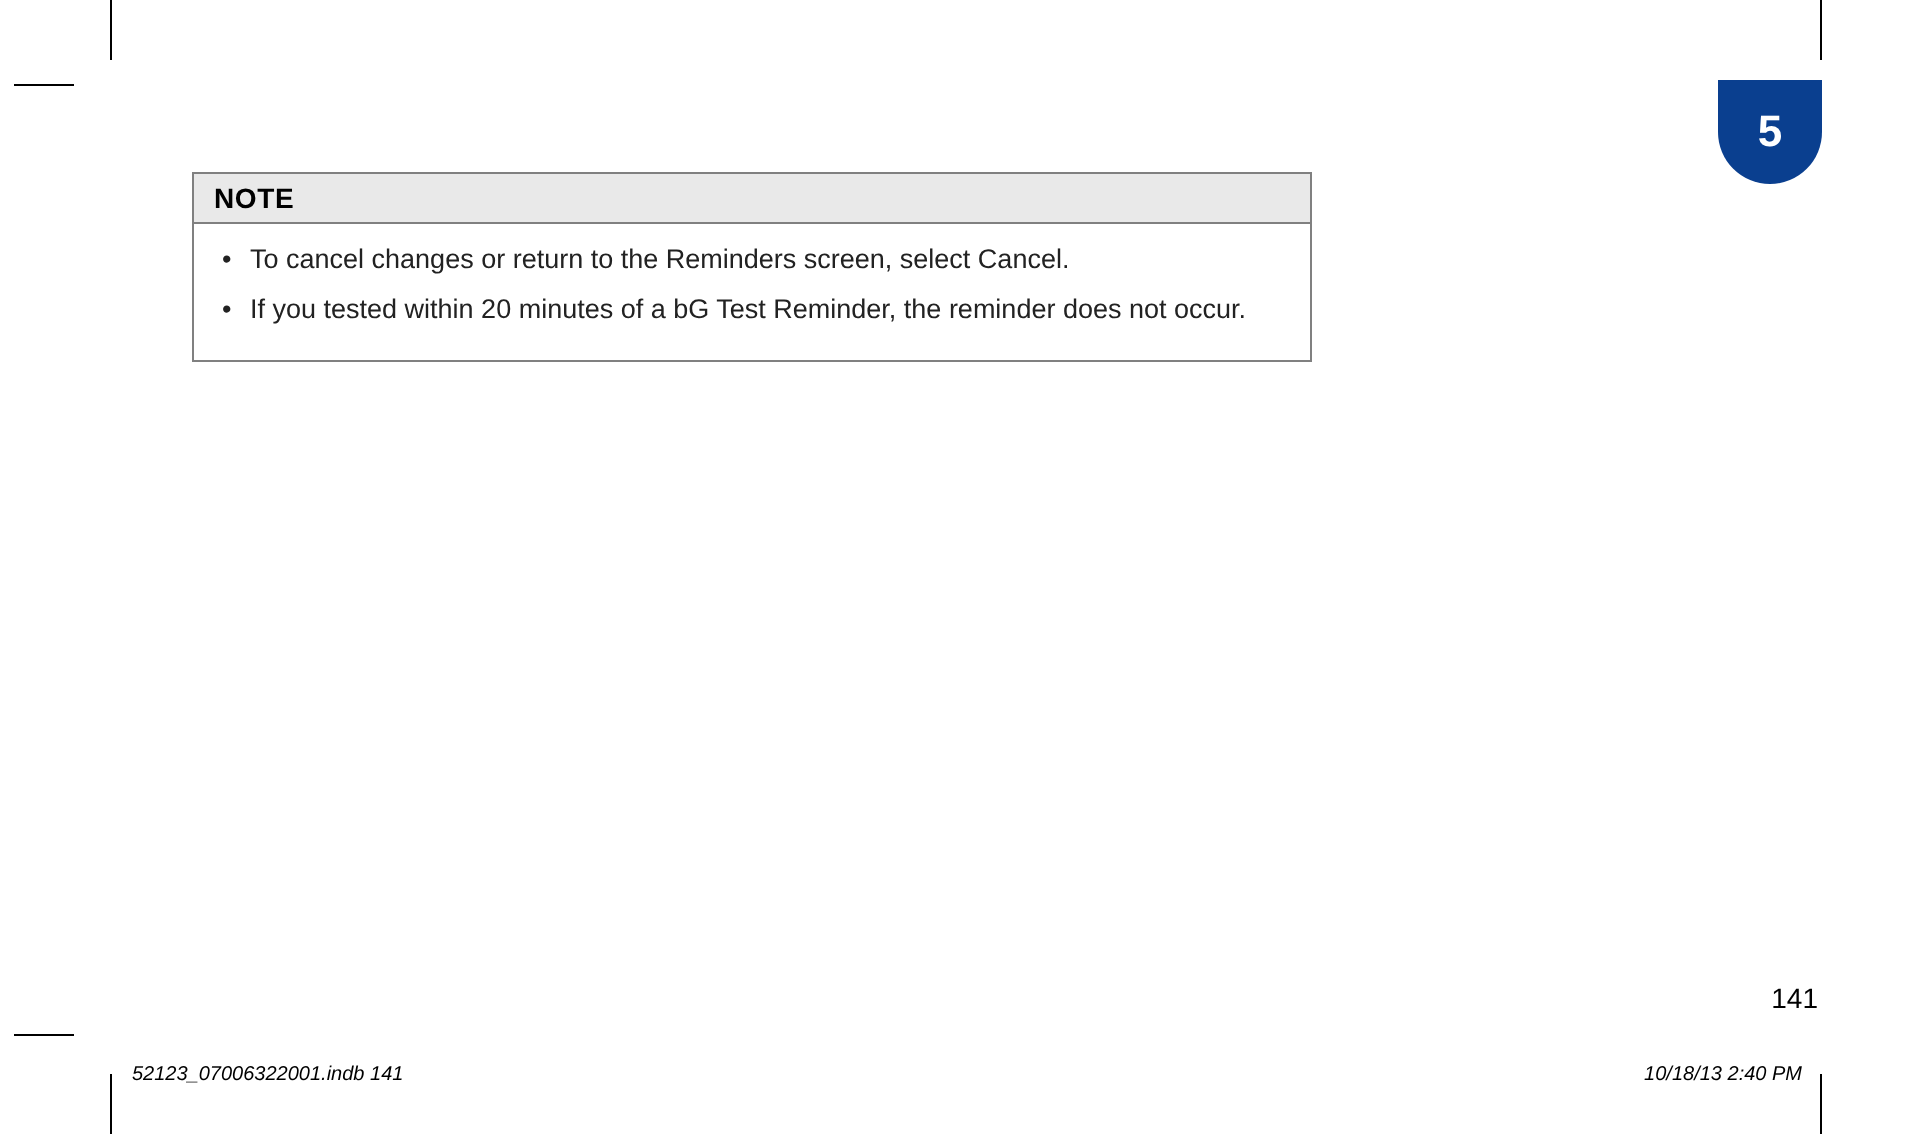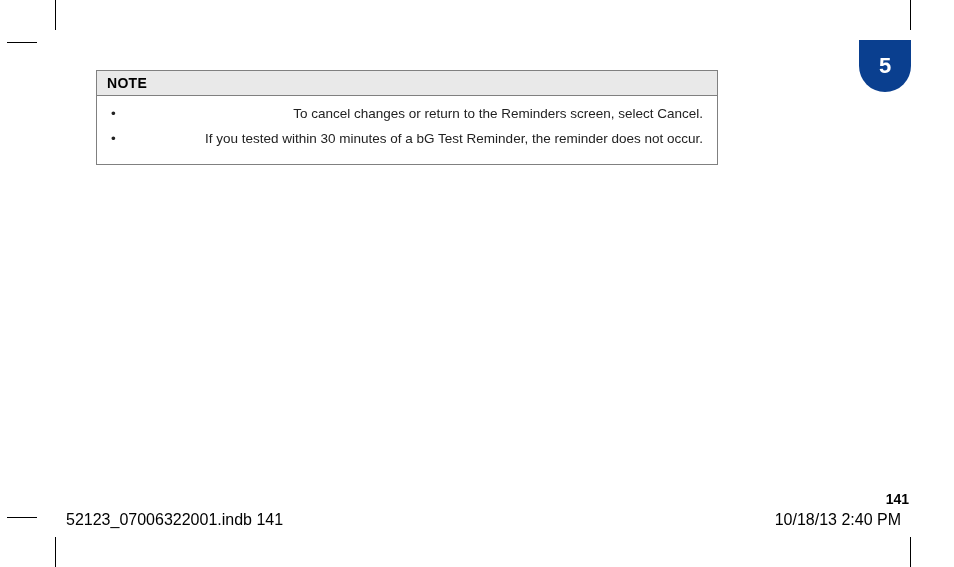--- a/index.html
+++ b/index.html
@@ -39,23 +39,23 @@
     font-weight: 700;
     display: flex;
     align-items: center;
     justify-content: center;
     border-bottom-left-radius: 26px;
     border-bottom-right-radius: 26px;
   }
 
   .note-box {
     position: absolute;
-    top: 68px;
+    top: 84px;
     left: 40px;
-    width: 622px;
+    width: 560px;
     border: 1px solid #808080;
     background: #fff;
   }
   .note-head {
     background: #e9e9e9;
     border-bottom: 1px solid #808080;
     padding: 4px 10px;
     font-weight: 700;
     font-size: 14px;
     letter-spacing: 0.3px;
@@ -70,44 +70,44 @@
   }
   .note-body li {
     position: relative;
     padding-left: 14px;
     margin-bottom: 6px;
     font-size: 13.5px;
     line-height: 1.42;
     font-family: "Helvetica Neue Condensed", "Arial Narrow", Arial, sans-serif;
     font-stretch: condensed;
     color: #222;
-    text-align: right;
   }
   .note-body li::before {
     content: "•";
     position: absolute;
     left: 0;
     top: 0;
   }
 
   .page-number {
     position: absolute;
     right: 2px;
     bottom: 50px;
-    font-weight: 700;
+    font-weight: 400;
     font-size: 14px;
     font-family: "Helvetica Neue Condensed", "Arial Narrow", Arial, sans-serif;
   }
 
   .slug {
     position: absolute;
-    bottom: 28px;
-    font-size: 16px;
+    bottom: 14px;
+    font-size: 10px;
     color: #000;
     font-family: Arial, sans-serif;
+    font-style: italic;
   }
   .slug.left  { left: 10px; }
   .slug.right { right: 10px; }
 </style>
 </head>
 <body>
 
 <div class="crop v" style="left:55px; top:0;"></div>
 <div class="crop h" style="left:7px; top:42px;"></div>
 <div class="crop v" style="left:910px; top:0;"></div>
@@ -119,21 +119,21 @@
 
   <div class="chapter-tab">
     <span>5</span>
   </div>
 
   <div class="note-box">
     <div class="note-head">NOTE</div>
     <div class="note-body">
       <ul>
         <li>To cancel changes or return to the Reminders screen, select Cancel.</li>
-        <li>If you tested within 30 minutes of a bG Test Reminder, the reminder does not occur.</li>
+        <li>If you tested within 20 minutes of a bG Test Reminder, the reminder does not occur.</li>
       </ul>
     </div>
   </div>
 
   <div class="page-number">141</div>
 
   <div class="slug left">52123_07006322001.indb   141</div>
   <div class="slug right">10/18/13   2:40 PM</div>
 
 </div>

